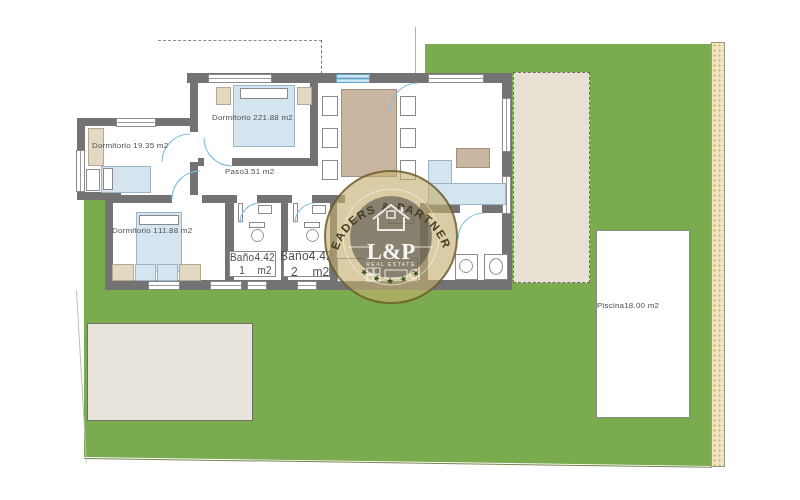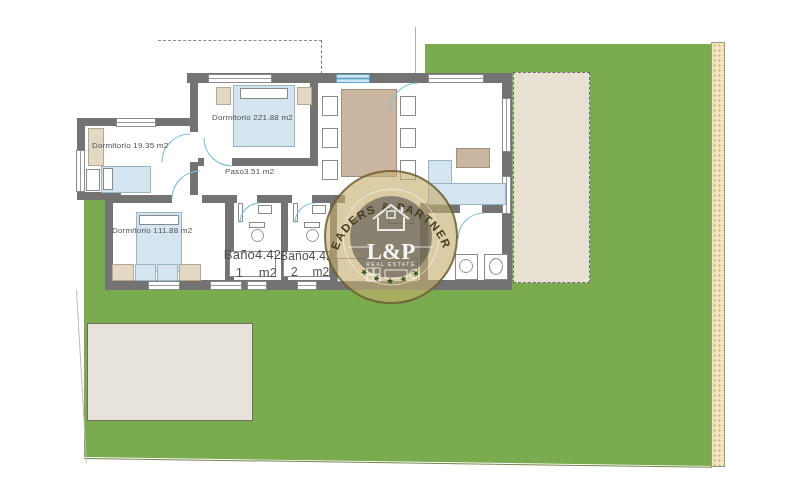--- a/index.html
+++ b/index.html
@@ -34,20 +34,26 @@
   <div class="abs" style="left:711px;top:42px;width:14px;height:425px;background-color:#f2e6c2;
               background-image:radial-gradient(#d6bf85 1px,transparent 1.4px);background-size:5px 5px;
               border:1px solid #9b9b7d"></div>
 
   <div class="abs" style="left:158px;top:40px;width:164px;height:0;border-top:1px dashed #8c8c8c"></div>
   <div class="abs" style="left:321px;top:40px;width:0;height:34px;border-left:1px dashed #777"></div>
   <div class="abs" style="left:415px;top:27px;width:0;height:46px;border-left:1px solid #b0b0b0"></div>
 
   <div class="abs" style="left:513px;top:72px;width:77px;height:211px;background:#e8e0d2;border:1.5px dashed #6b6b6b"></div>
   <div class="abs" style="left:87px;top:323px;width:166px;height:98px;background:#e9e4db;border:1px solid #6e6e63"></div>
+  <div class="abs" style="left:596px;top:230px;width:94px;height:188px;background:#fff;border:1px solid #8a8a8a">
+    <div class="rlabel" style="left:0;top:70px;width:92px">
+      <span>Piscina</span>
+      <span>18.00 m2</span>
+    </div>
+  </div>
 
 
   <div class="abs" style="left:105px;top:73px;width:407px;height:217px;background:#fff"></div>
   <div class="abs" style="left:77px;top:118px;width:121px;height:82px;background:#fff"></div>
 
   <div class="w" style="left:187px;top:73px;width:325px;height:10px"></div>
   <div class="w" style="left:502px;top:73px;width:10px;height:217px"></div>
   <div class="w" style="left:105px;top:280px;width:407px;height:10px"></div>
   <div class="w" style="left:105px;top:192px;width:8px;height:98px"></div>
   <div class="w" style="left:77px;top:118px;width:121px;height:8px"></div>
@@ -149,21 +155,21 @@
     <span>21.88 m2</span>
   </div>
   <div class="rlabel" style="left:112px;top:226px;width:92px">
     <span>Dormitorio 1</span>
     <span>11.88 m2</span>
   </div>
   <div class="rlabel" style="left:225px;top:167px;width:75px">
     <span>Paso</span>
     <span>3.51 m2</span>
   </div>
-  <div class="rlabel whitebox" style="left:229px;top:251px;width:47px;height:26px;justify-content:center;font-size:13px">
+  <div class="rlabel whitebox" style="left:229px;top:251px;width:47px;height:26px;justify-content:center;font-size:10px">
     <span>Baño 1</span>
     <span>4.42 m2</span>
   </div>
   <div class="rlabel whitebox" style="left:283px;top:251px;width:47px;height:26px;justify-content:center;font-size:12px">
     <span>Baño 2</span>
     <span>4.42 m2</span>
   </div>
 
   <svg class="abs" style="left:321px;top:167px" width="140" height="140" viewBox="0 0 140 140">
     <circle cx="70" cy="70" r="66" fill="rgba(196,174,110,0.62)" stroke="rgba(108,92,46,0.85)" stroke-width="2"></circle>

